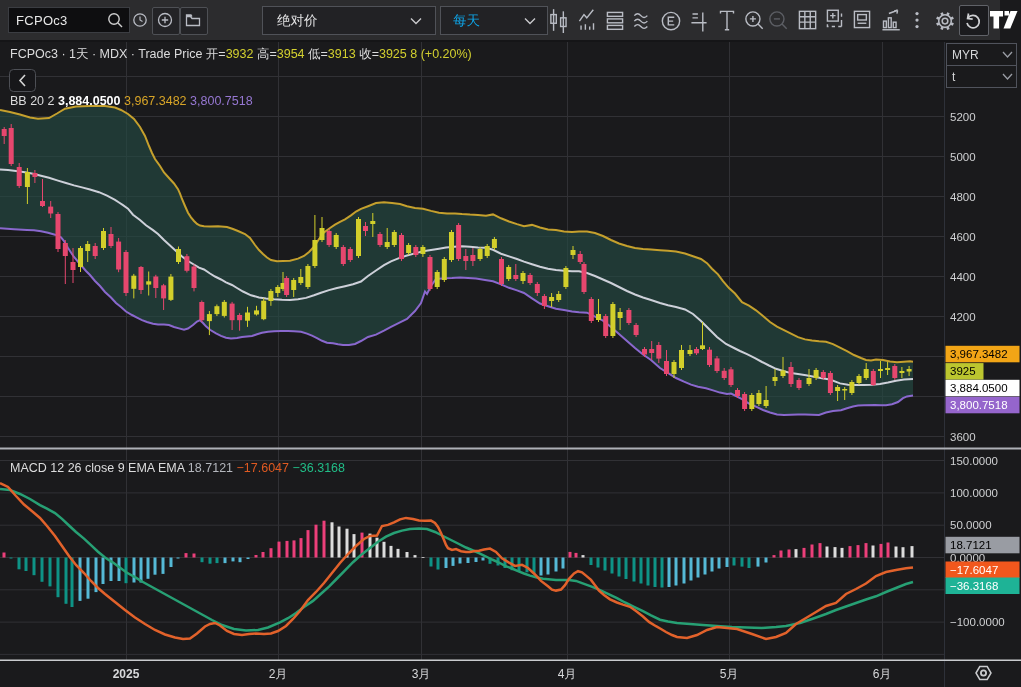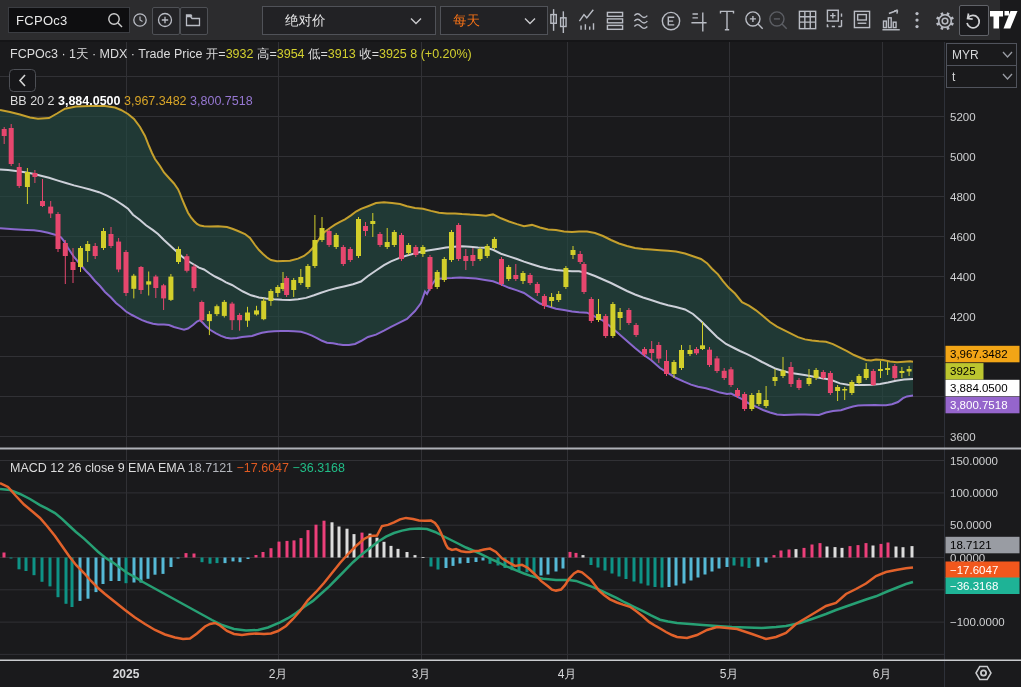--- a/index.html
+++ b/index.html
@@ -474,27 +474,27 @@
 <div style="position:absolute;left:152px;top:7px;width:26px;height:26px;background:#232326;border:1px solid #4e5055;border-radius:2px"></div>
 <svg style="position:absolute;left:157px;top:12px" width="16" height="16" viewBox="0 0 16 16">
         <circle cx="8" cy="8" r="6.5" fill="none" stroke="#b9bcc4" stroke-width="1.3"></circle>
         <path d="M8 4.8 V11.2 M4.8 8 H11.2" stroke="#b9bcc4" stroke-width="1.3"></path>
       </svg>
 <div style="position:absolute;left:180px;top:7px;width:26px;height:26px;background:#232326;border:1px solid #4e5055;border-radius:2px"></div>
 <svg style="position:absolute;left:184px;top:11px" width="18" height="18" viewBox="0 0 18 18">
         <path d="M2.5 5.5 h4 l1.5 2 h7.5 v7 h-13 z M2.5 5.5 v-1.5 h4.5 l1 1.5" fill="none" stroke="#b9bcc4" stroke-width="1.3"></path>
       </svg>
 <div style="position:absolute;left:262px;top:6px;width:172px;height:27px;background:#222225;border:1px solid #505258;display:flex;align-items:center;justify-content:space-between">
-        <span style="color:#e3e3e4;font-size:13.5px;margin-left:22px">绝对价</span>
+        <span style="color:#e3e3e4;font-size:13.5px;margin-left:14px">绝对价</span>
         <svg width="14" height="10" viewBox="0 0 14 10" style="margin-right:12px">
           <path d="M2 2.5 l5 5 5-5" stroke="#c9c9cc" fill="none" stroke-width="1.4"></path>
         </svg>
       </div>
 <div style="position:absolute;left:440px;top:6px;width:106px;height:27px;background:#222225;border:1px solid #505258;display:flex;align-items:center;justify-content:space-between">
-        <span style="color:#f97316;font-size:13.5px;margin-left:12px">每天</span>
+        <span style="color:#0ea5e9;font-size:13.5px;margin-left:12px">每天</span>
         <svg width="14" height="10" viewBox="0 0 14 10" style="margin-right:10px">
           <path d="M2 2.5 l5 5 5-5" stroke="#c9c9cc" fill="none" stroke-width="1.4"></path>
         </svg>
       </div>
 <svg style="position:absolute;left:548px;top:7px" width="22" height="26" viewBox="0 0 20 24">
         <g stroke="#b9bcc4" fill="none" stroke-width="1.3">
           <line x1="5" y1="2" x2="5" y2="22"></line>
           <rect x="2.5" y="7" width="5" height="8"></rect>
           <line x1="14" y1="4" x2="14" y2="24"></line>
           <rect x="11.5" y="10" width="5" height="8"></rect>

